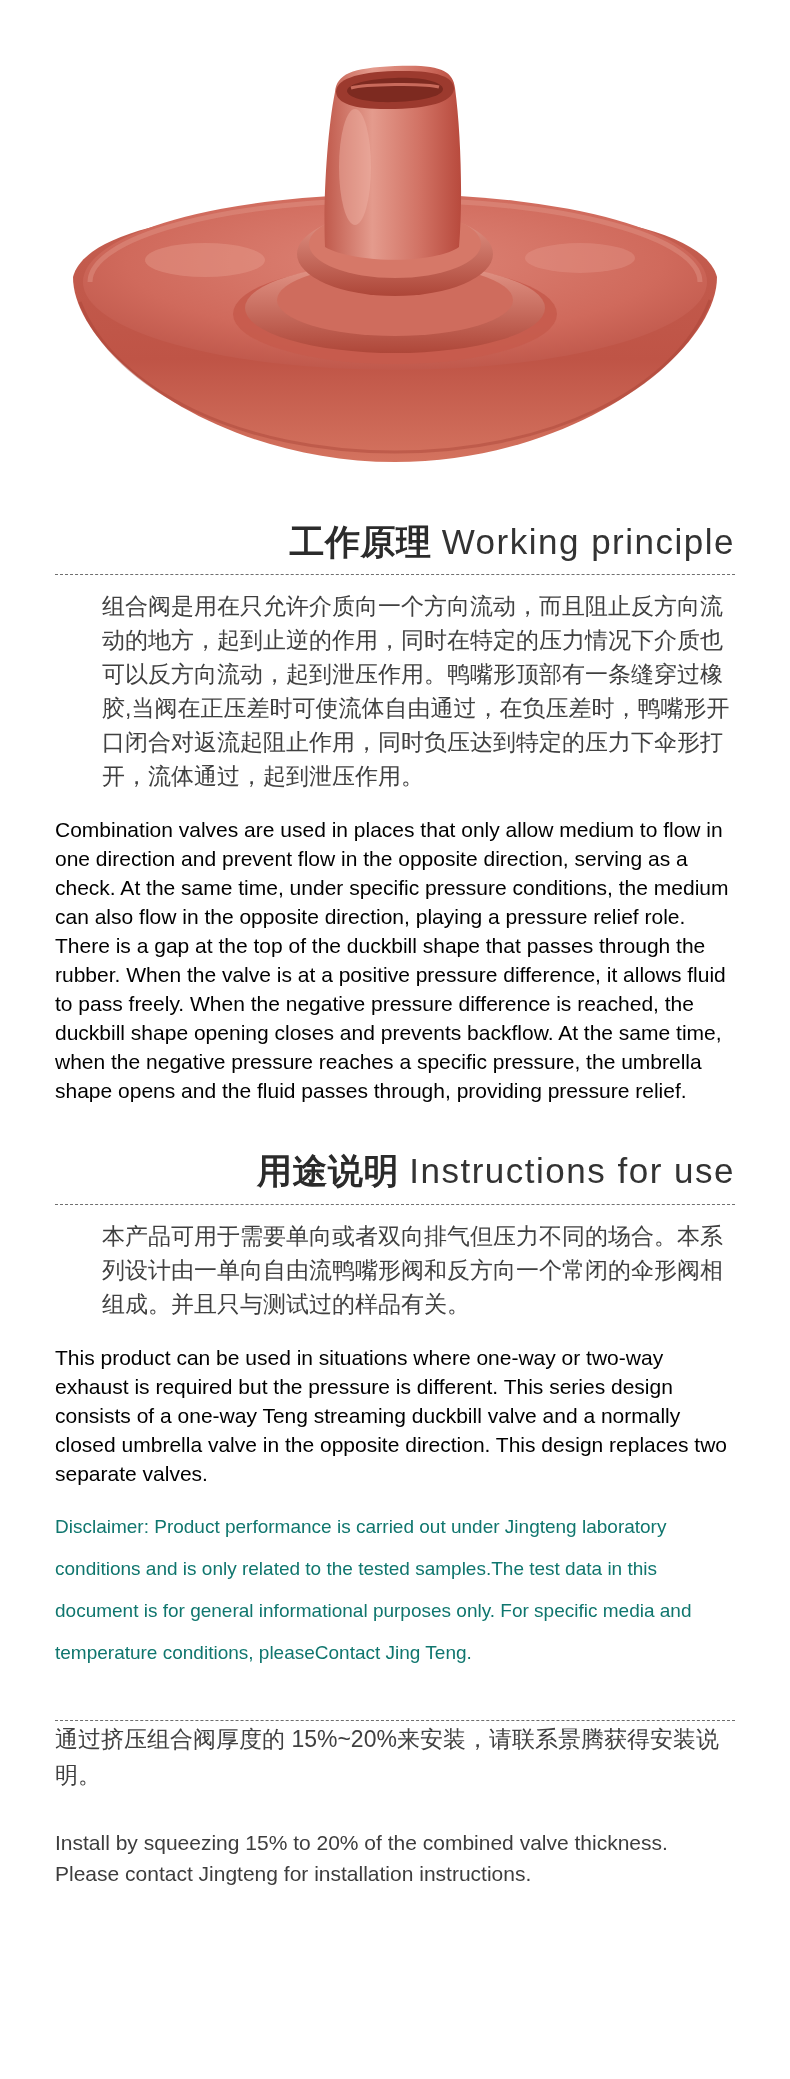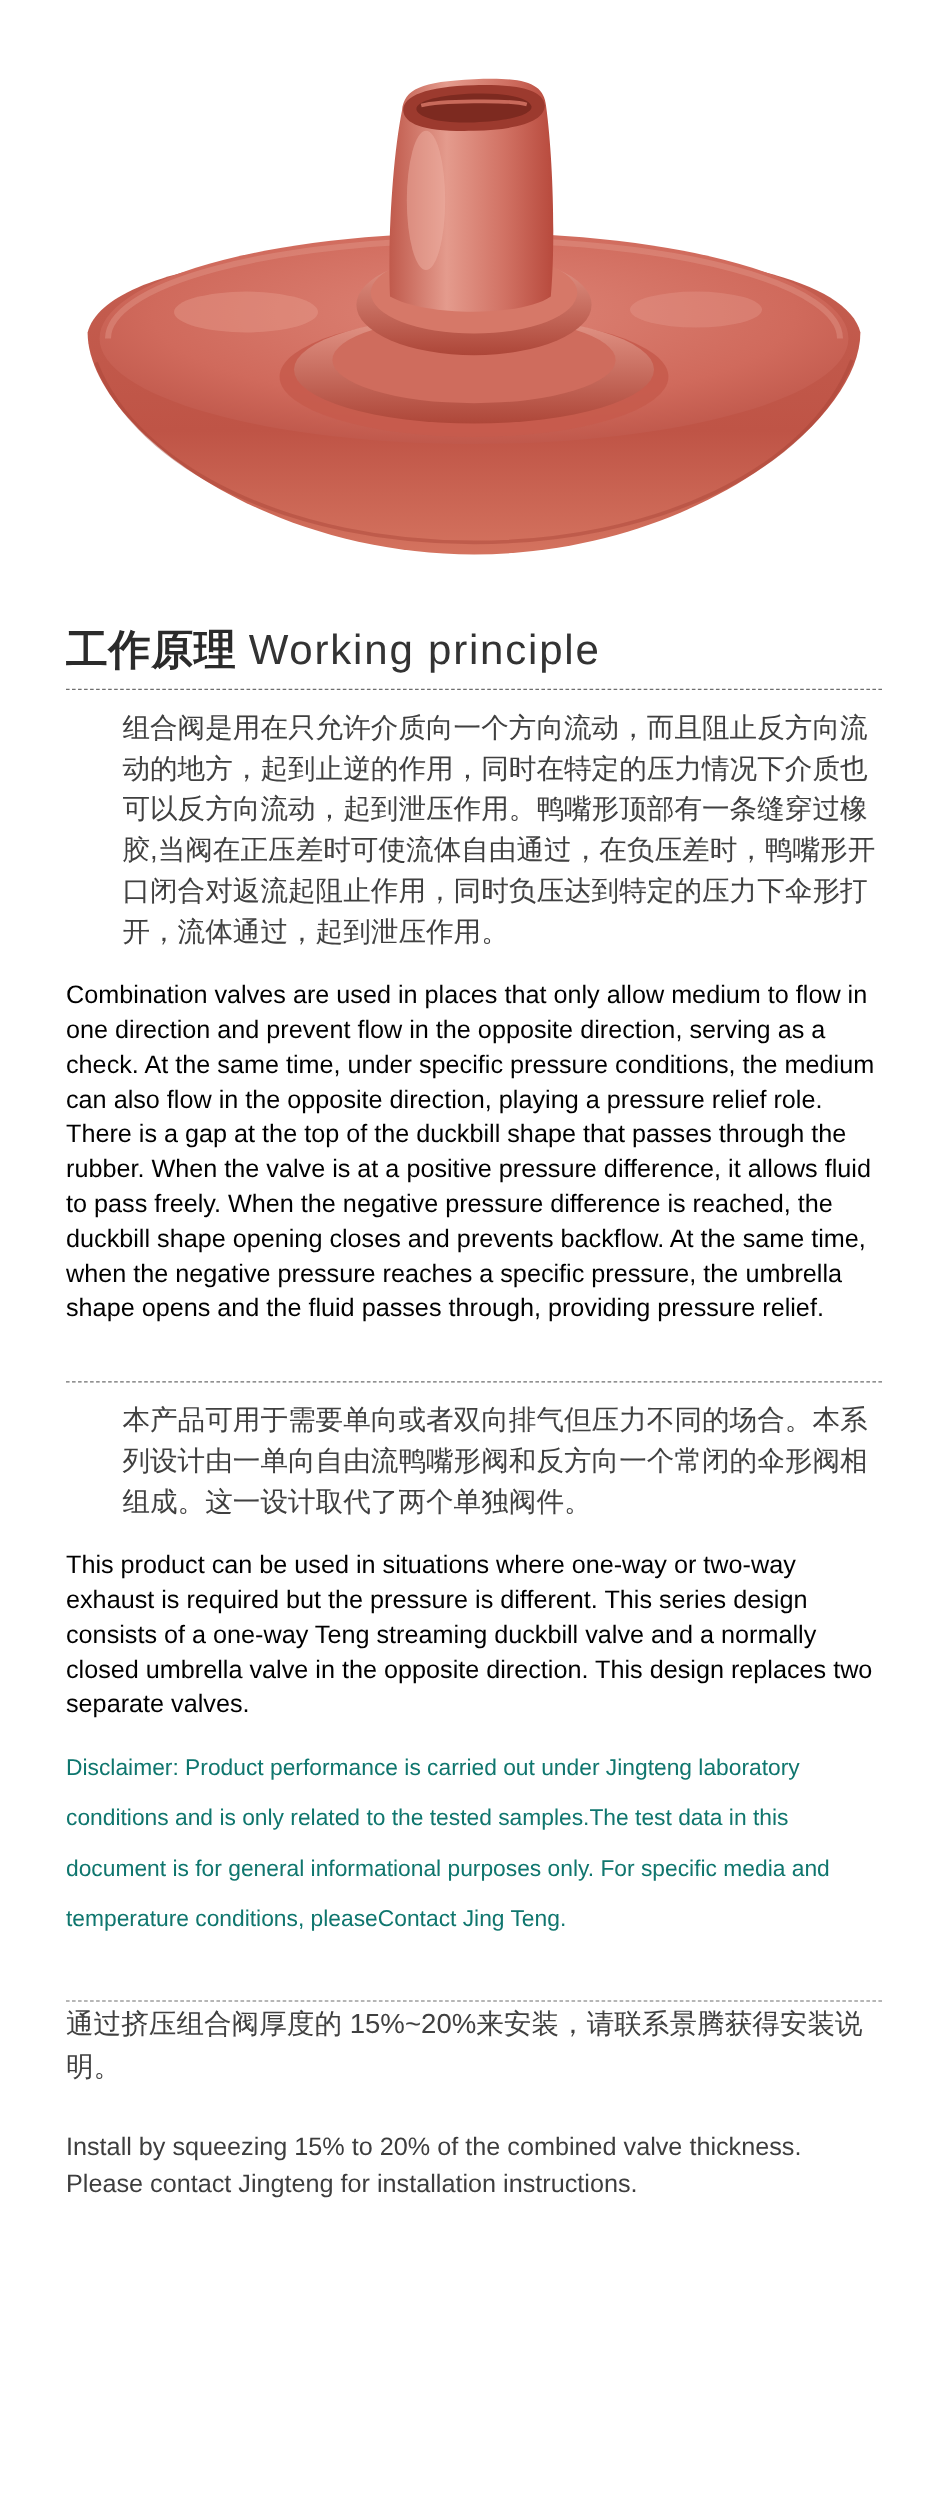--- a/index.html
+++ b/index.html
@@ -8,21 +8,21 @@
     background:#ffffff;
     font-family:"Liberation Sans","DejaVu Sans",sans-serif;
     color:#3c3c3c;
     -webkit-font-smoothing:antialiased;
   }
   .page{width:790px; overflow:hidden; background:#fff;}
   figure.hero{margin:22px auto 0; width:680px; height:450px; padding:0;}
   .content{padding:0 55px;}
   section{margin-top:46px;}
   section.first{margin-top:50px;}
-  h2{font-size:35px; line-height:1.15; margin:0; color:#2b2b2b; font-weight:400; letter-spacing:0.5px;}
+  h2{font-size:35px; line-height:1.15; margin:0; color:#2b2b2b; font-weight:400; letter-spacing:0.5px;text-align:right;}
   h2 .zh{font-weight:700;}
   h2 .en{font-weight:400; letter-spacing:1.5px; color:#333;}
   .rule{border-top:1px dashed #6e6e6e; height:0; margin:12px 0 0;}
   p{margin:0;}
   p.zh-body{font-size:23px; line-height:34px; color:#404040; margin-top:14px;margin-left:47px;}
   p.en-body{font-size:21px; line-height:29px; color:#000000; margin-top:22px;}
   p.zh-small{font-size:20px; line-height:45px; color:#424242; margin-top:16px;}
   p.en-small{font-size:19px; line-height:42px; color:#0f766e; margin-top:18px;}
   p.zh-single{font-size:23px; line-height:36px; color:#404040; margin-top:0;}
   p.en-install{font-size:21px; line-height:31px; color:#3d3d3d; margin-top:34px;}
@@ -78,22 +78,23 @@
   <main class="content">
 
     <section class="first">
       <h2><span class="zh">工作原理</span> <span class="en">Working principle</span></h2>
       <div class="rule"></div>
       <p class="zh-body">组合阀是用在只允许介质向一个方向流动，而且阻止反方向流动的地方，起到止逆的作用，同时在特定的压力情况下介质也可以反方向流动，起到泄压作用。鸭嘴形顶部有一条缝穿过橡胶,当阀在正压差时可使流体自由通过，在负压差时，鸭嘴形开口闭合对返流起阻止作用，同时负压达到特定的压力下伞形打开，流体通过，起到泄压作用。</p>
       <p class="en-body">Combination valves are used in places that only allow medium to flow in one direction and prevent flow in the opposite direction, serving as a check. At the same time, under specific pressure conditions, the medium can also flow in the opposite direction, playing a pressure relief role. There is a gap at the top of the duckbill shape that passes through the rubber. When the valve is at a positive pressure difference, it allows fluid to pass freely. When the negative pressure difference is reached, the duckbill shape opening closes and prevents backflow. At the same time, when the negative pressure reaches a specific pressure, the umbrella shape opens and the fluid passes through, providing pressure relief.</p>
     </section>
 
     <section>
+      <h2><span class="zh">用途说明</span> <span class="en">Instructions for use</span></h2>
       <div class="rule"></div>
-      <p class="zh-body">本产品可用于需要单向或者双向排气但压力不同的场合。本系列设计由一单向自由流鸭嘴形阀和反方向一个常闭的伞形阀相组成。这一设计取代了两个单独阀件。</p>
+      <p class="zh-body">本产品可用于需要单向或者双向排气但压力不同的场合。本系列设计由一单向自由流鸭嘴形阀和反方向一个常闭的伞形阀相组成。并且只与测试过的样品有关。</p>
       <p class="en-body">This product can be used in situations where one-way or two-way exhaust is required but the pressure is different. This series design consists of a one-way Teng streaming duckbill valve and a normally closed umbrella valve in the opposite direction. This design replaces two separate valves.</p>
       <p class="en-small">Disclaimer: Product performance is carried out under Jingteng laboratory conditions and is only related to the tested samples.The test data in this document is for general informational purposes only. For specific media and temperature conditions, pleaseContact Jing Teng.</p>
     </section>
 
     <section>
       <div class="rule"></div>
       <p class="zh-single">通过挤压组合阀厚度的 15%~20%来安装，请联系景腾获得安装说明。</p>
       <p class="en-install">Install by squeezing 15% to 20% of the combined valve thickness. Please contact Jingteng for installation instructions.</p>
     </section>
   </main>

